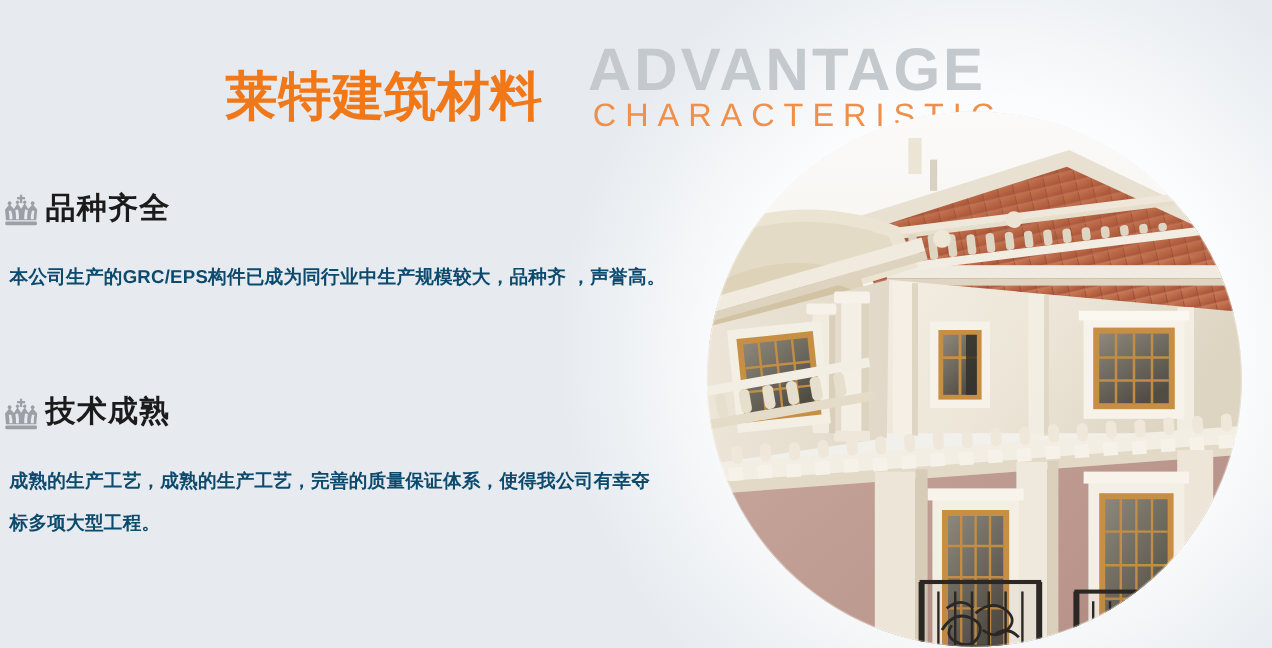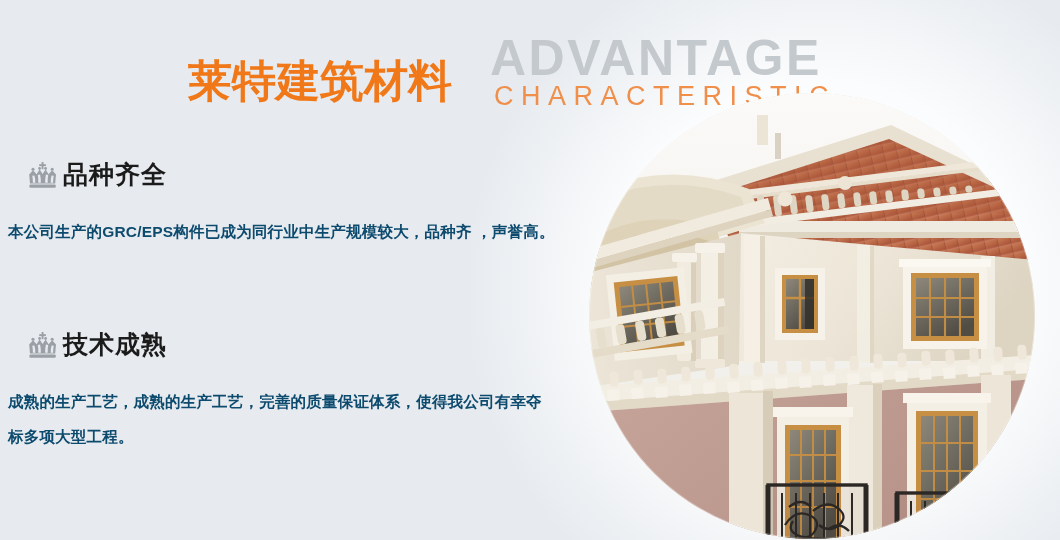--- a/index.html
+++ b/index.html
@@ -32,23 +32,23 @@
   }
   .title-sub{
     position:absolute;left:494px;top:83px;
     font-size:27px;line-height:27px;font-weight:400;
     color:#ef8f4a;letter-spacing:7.5px;white-space:nowrap;
   }
 
   
   .feature{position:absolute;left:0;width:570px;}
   .feature.f1{top:158px;}
-  .feature.f2{top:328px;}
-
-  .feat-head{position:relative;height:40px;margin-left:25px;}
+  .feature.f2{top:328px;font-family:Liberation Serif, serif;}
+
+  .feat-head{position:relative;height:40px;}
   .crown{
     position:absolute;left:2px;top:4px;width:32px;height:28px;
   }
   .feat-title{
     position:absolute;left:38px;top:0px;
     font-size:25px;line-height:32px;font-weight:700;
     color:#1b1b1b;letter-spacing:1px;white-space:nowrap;
   }
   .feat-body{
     position:absolute;left:8px;top:56px;width:548px;

